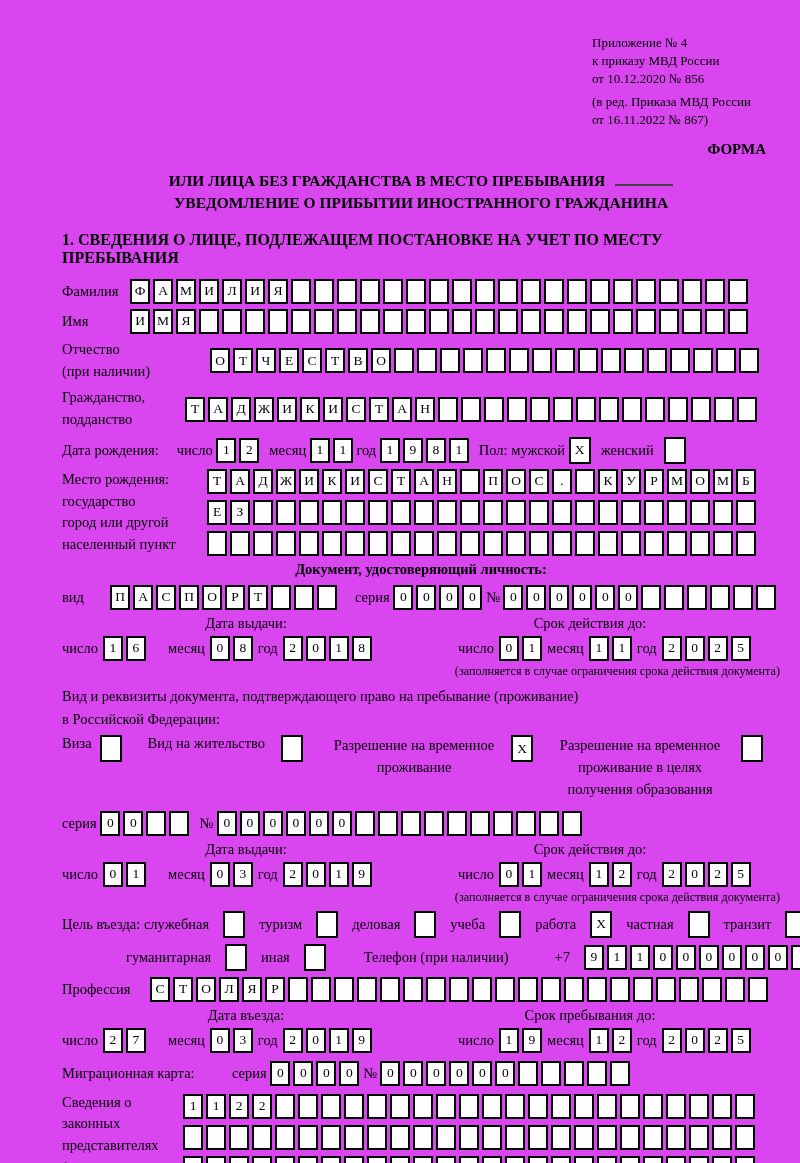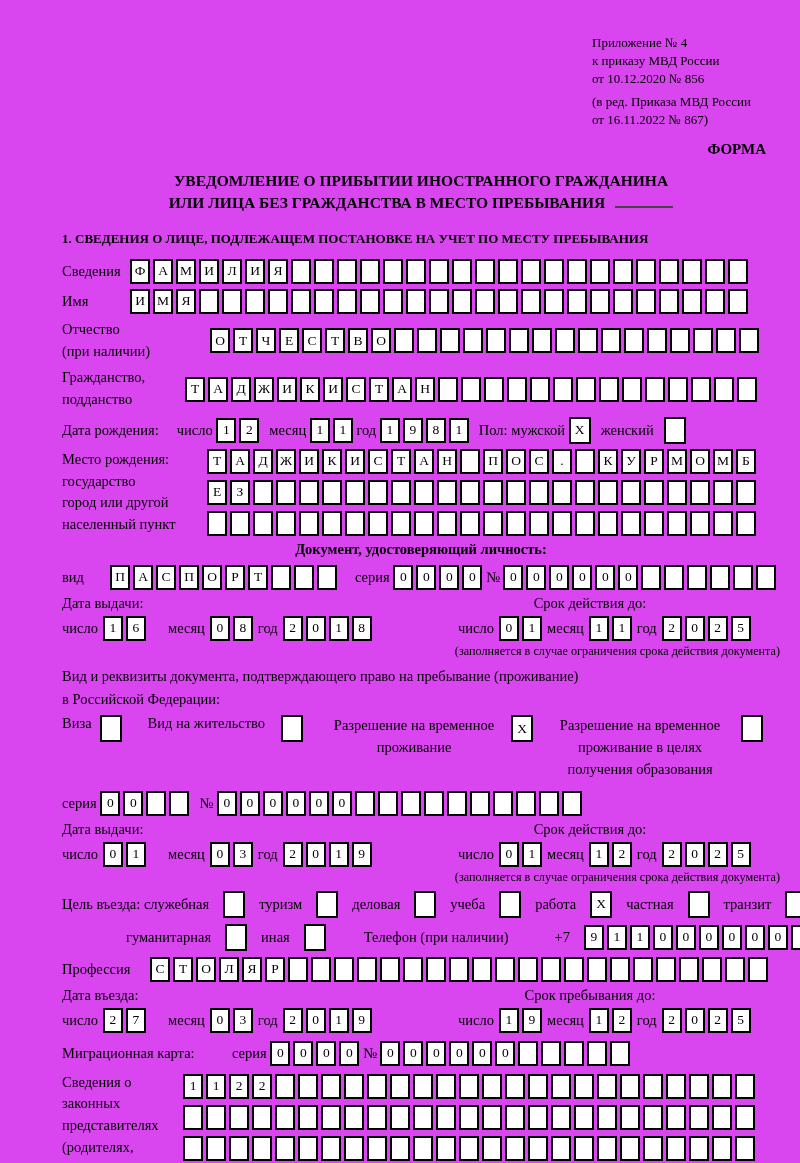--- a/index.html
+++ b/index.html
@@ -7,38 +7,38 @@
     width:800px;height:1163px;box-sizing:border-box;
     padding:34px 20px 8px 62px;
     font-family:"Liberation Serif","DejaVu Serif",serif;
     font-size:14.5px;color:#000;overflow:hidden;background:#d946ef;
   }
   .annex{width:178px;margin-left:auto;margin-right:10px;font-size:13px;line-height:1.4;}
   .annex .sp{height:4px;}
   .forma{text-align:right;margin:12px 14px 0 0;font-weight:bold;font-size:15px;}
   .title{text-align:center;font-weight:bold;font-size:15.5px;line-height:1.45;margin-top:12px;}
   .blank{display:inline-block;width:58px;border-bottom:2px solid #444;height:0.9em;margin-left:10px;}
-  .sec{font-weight:bold;font-size:13px;margin:16px 0 12px 0;}
+  .sec{font-weight:bold;font-size:16px;margin:16px 0 12px 0;}
   .row{display:flex;align-items:center;margin-bottom:5px;}
   .cells{display:inline-flex;gap:3px;flex:none;}
   .cell{width:16px;height:21px;border:2px solid #000;display:inline-flex;align-items:center;justify-content:center;font-size:13.5px;flex:none;background:#fff;}
   .cb{width:18px;height:23px;}
   .lab{flex:none;}
   .stack{display:flex;flex-direction:column;flex:none;line-height:1.5;}
   .w-name{width:68px;}
   .w-patr{width:148px;}
   .w-cit{width:123px;justify-content:space-between;}
   .w-bp{width:145px;}
   .w-rep{width:121px;}
   .colrows{display:flex;flex-direction:column;gap:6px;}
   .center-head{text-align:center;font-weight:bold;margin:2px 0 7px 0;}
   .dates{display:flex;margin-bottom:2px;}
   .dcol-l{width:368px;flex:none;}
   .dcol-r{flex:1;}
-  .dhead{margin-bottom:4px;}
+  .dhead{text-align:center;margin-bottom:4px;}
   .dhead-r{text-align:center;margin-bottom:4px;padding-right:30px;}
   .drow{display:flex;align-items:center;gap:5px;}
   .dgap{width:12px;flex:none;}
   .note{font-size:12.2px;text-align:right;margin:3px 0 6px 0;}
   .intro{margin:6px 0 2px 0;line-height:1.6;}
   .res-opts{display:flex;align-items:flex-start;margin:4px 0 10px 0;}
   .opt{display:flex;align-items:flex-start;gap:8px;}
   .opt-label-c{width:178px;text-align:center;line-height:1.5;flex:none;}
   .purpose{display:flex;align-items:center;gap:14px;margin-bottom:6px;flex-wrap:nowrap;}
   .indent{margin-left:64px;}
@@ -55,28 +55,28 @@
     <div>к приказу МВД России</div>
     <div>от 10.12.2020 № 856</div>
     <div class="sp"></div>
     <div>(в ред. Приказа МВД России</div>
     <div>от 16.11.2022 № 867)</div>
   </div>
 
   <div class="forma">ФОРМА</div>
 
   <div class="title">
+    <div><span>ИЛИ ЛИЦА БЕЗ ГРАЖДАНСТВА В МЕСТО ПРЕБЫВАНИЯ</span><span class="blank"></span></div>
     <div>УВЕДОМЛЕНИЕ О ПРИБЫТИИ ИНОСТРАННОГО ГРАЖДАНИНА</div>
-    <div><span>ИЛИ ЛИЦА БЕЗ ГРАЖДАНСТВА В МЕСТО ПРЕБЫВАНИЯ</span><span class="blank"></span></div>
   </div>
 
   <div class="sec">1. СВЕДЕНИЯ О ЛИЦЕ, ПОДЛЕЖАЩЕМ ПОСТАНОВКЕ НА УЧЕТ ПО МЕСТУ ПРЕБЫВАНИЯ</div>
 
   <div class="row">
-    <span class="lab w-name">Сведения</span>
+    <span class="lab w-name">Фамилия</span>
     <span class="cells">
         <span class="cell">Ф</span>
         <span class="cell">А</span>
         <span class="cell">М</span>
         <span class="cell">И</span>
         <span class="cell">Л</span>
         <span class="cell">И</span>
         <span class="cell">Я</span>
         <span class="cell"></span>
         <span class="cell"></span>

